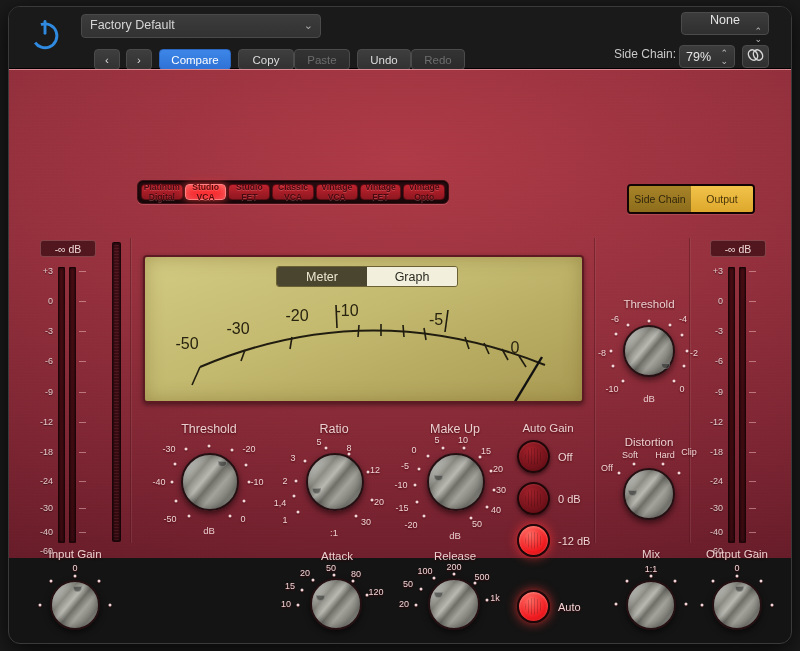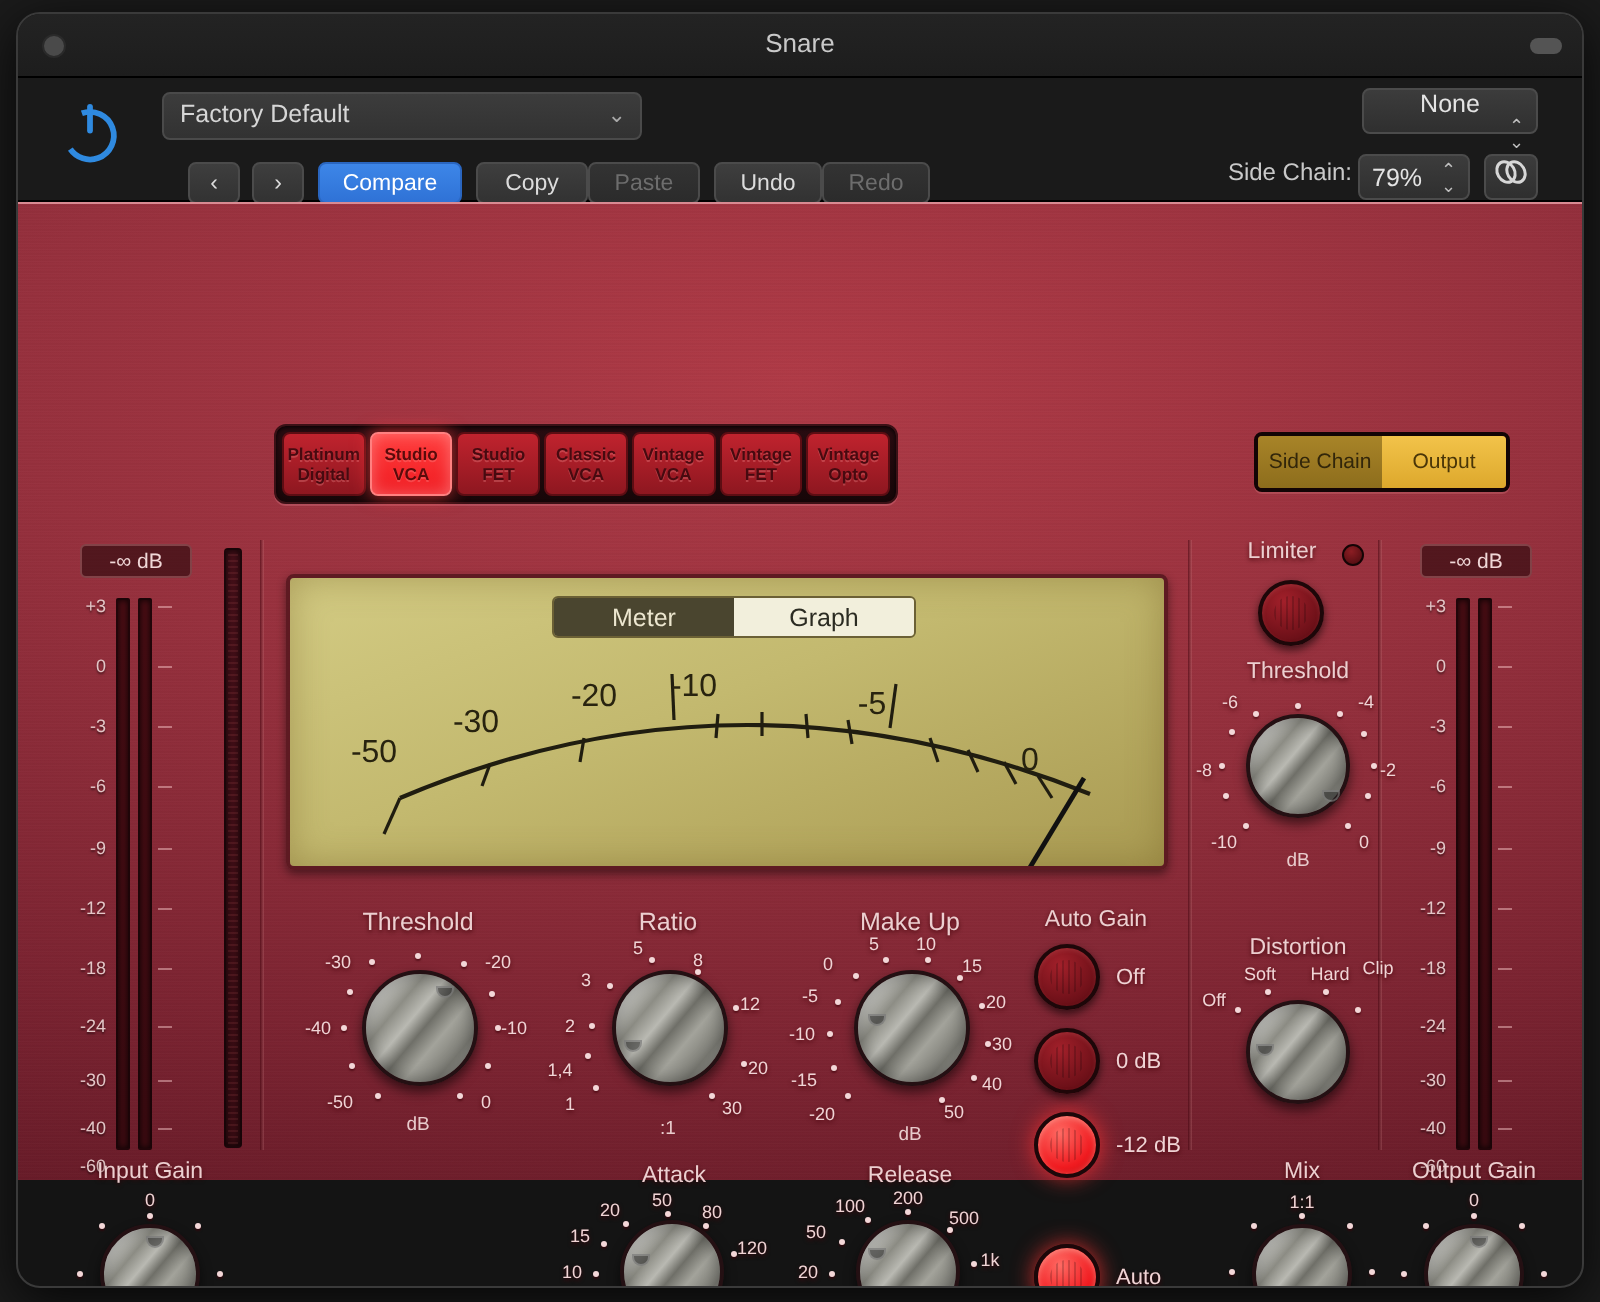--- a/index.html
+++ b/index.html
@@ -97,21 +97,21 @@
     position: relative; height: 489px;
     background:
       repeating-linear-gradient(0deg, rgba(255,255,255,.022) 0px, rgba(0,0,0,.03) 1px, rgba(255,255,255,.012) 2px, rgba(0,0,0,.025) 3px),
       radial-gradient(120% 90% at 50% 18%, #b03a46 0%, #97303d 42%, #7c2331 78%, #681b28 100%);
     border-top: 1px solid #d98a92;
   }
 
   
   #models {
     position: absolute; left: 128px; top: 110px;
-    width: 312px; height: 40px;
+    width: 312px; height: 24px;
     background: linear-gradient(#2a0c11,#170608);
     border: 1px solid #3b1116; border-radius: 6px;
     display: flex; padding: 3px; gap: 2px;
     box-shadow: inset 0 1px 2px rgba(0,0,0,.8), 0 1px 0 rgba(255,170,180,.22);
   }
   #models { top: 110px; }
   .model {
     flex: 1; border-radius: 4px;
     background: linear-gradient(#c0232e,#8e1720);
     border: 1px solid #5d0d13;
@@ -283,25 +283,20 @@
   #footer .name { color: #9b9b9b; font-size: 17px; }
   #grip {
     position: absolute; right: 4px; bottom: 3px; width: 14px; height: 14px;
   }
 </style>
 </head>
 <body>
 
 <div id="window">
 
-  <div id="titlebar">
-    <div class="dot-left"></div>
-    <div class="title">Snare</div>
-    <div class="pill-right"></div>
-  </div>
 
   <div id="header">
 
     <div id="power">
       <span>
         <svg viewBox="0 0 40 40">
           <circle cx="20" cy="21" r="14" fill="none" stroke="#2f8ae0" stroke-width="3.4" stroke-dasharray="62 26" transform="rotate(-110 20 21)"></circle>
           <line x1="20" y1="4" x2="20" y2="18" stroke="#2f8ae0" stroke-width="3.4" stroke-linecap="round"></line>
         </svg>
       </span>
@@ -643,27 +638,20 @@
       <div class="led-label" style="left:52px; top:119px;">-12 dB</div>
     </div>
 
     <div class="knob-unit" style="left:497px; top:518px; width:88px; height:44px;">
       <div class="led on" style="left:11px; top:2px;">
           <div class="grille"></div>
         </div>
       <div class="led-label" style="left:52px; top:19px;">Auto</div>
     </div>
 
-    <div class="knob-unit" style="left:596px; top:168px; width:88px; height:170px;">
-      <div class="knob-title sm" style="left:36px; top:0;">Limiter</div>
-      <div class="tiny-led" style="left:66px; top:2px;"></div>
-      <div class="led" style="left:24px; top:20px;">
-          <div class="grille"></div>
-        </div>
-    </div>
 
     <div class="knob-unit" style="left:596px; top:228px; width:88px; height:108px;">
       <div class="knob-title sm" style="top:0;">Threshold</div>
       <div class="knob" style="left:18px; top:27px; width:52px; height:52px;">
         <div class="notch" style="left:36px; top:36px;"></div>
       </div>
       <div class="ticklab" style="left:7px;  top:91px;">-10</div>
       <div class="ticklab" style="left:-3px; top:55px;">-8</div>
       <div class="ticklab" style="left:10px; top:21px;">-6</div>
       <div class="ticklab" style="left:78px; top:21px;">-4</div>

